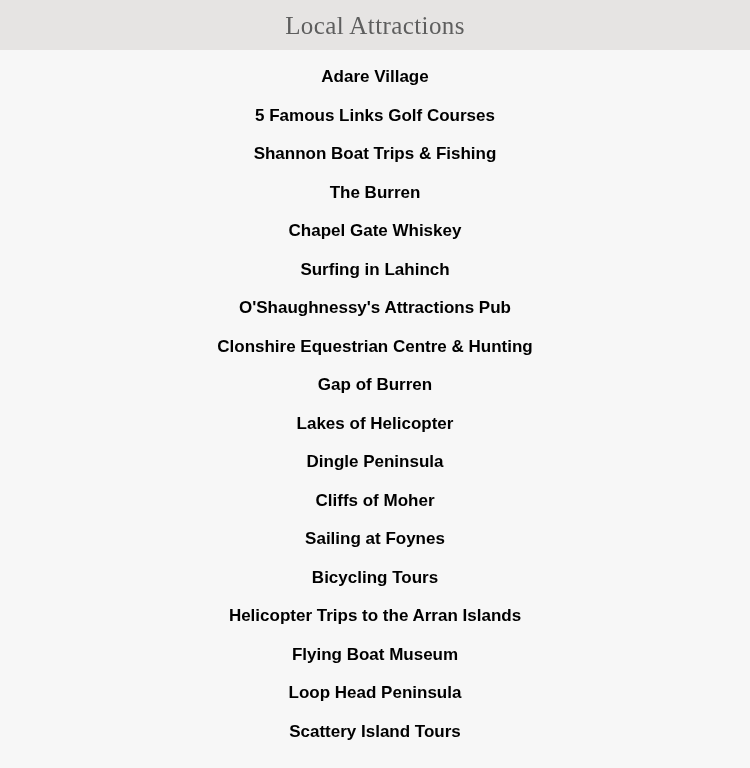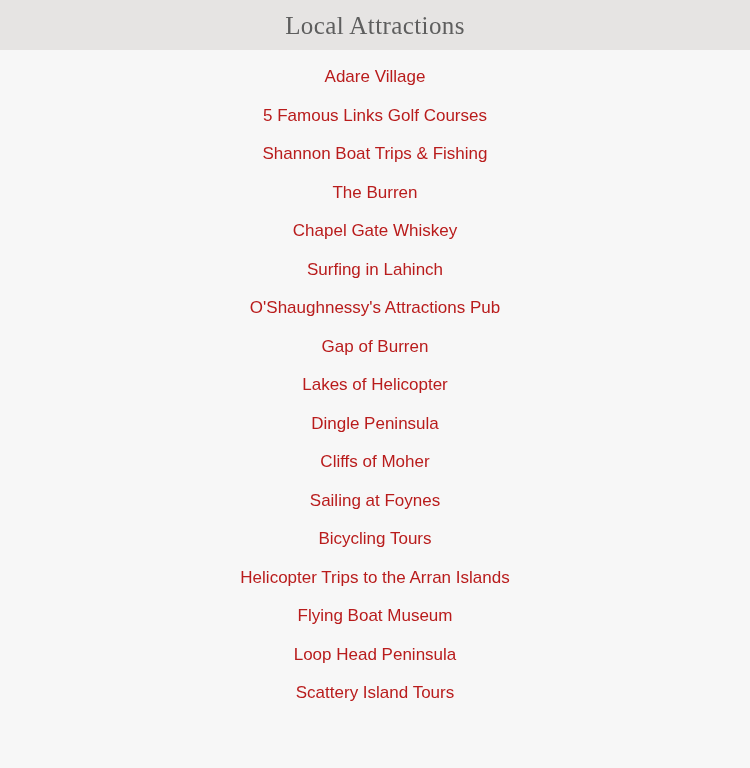--- a/index.html
+++ b/index.html
@@ -42,44 +42,45 @@
     list-style: none;
     margin: 0;
     padding: 0;
     padding-top: 18px;
     width: 100%;
     box-sizing: border-box;
   }
   .attraction-item {
     text-align: center;
     font-size: 17px;
-    color: #b91c1c;
+    color: #000000;
     line-height: 1;
     padding: 0;
     margin: 0 0 21.5px 0;
-    font-weight: 400;
+    font-weight: 700;
   }
 </style>
 </head>
 <body>
 
 <div class="page">
 
   <div class="header-band">
     <h1 class="header-title">Local Attractions</h1>
   </div>
 
   <ul class="attractions-list">
     <li class="attraction-item">Adare Village</li>
     <li class="attraction-item">5 Famous Links Golf Courses</li>
     <li class="attraction-item">Shannon Boat Trips &amp; Fishing</li>
     <li class="attraction-item">The Burren</li>
     <li class="attraction-item">Chapel Gate Whiskey</li>
     <li class="attraction-item">Surfing in Lahinch</li>
     <li class="attraction-item">O'Shaughnessy's Attractions Pub</li>
+    <li class="attraction-item">Clonshire Equestrian Centre &amp; Hunting</li>
     <li class="attraction-item">Gap of Burren</li>
     <li class="attraction-item">Lakes of Helicopter</li>
     <li class="attraction-item">Dingle Peninsula</li>
     <li class="attraction-item">Cliffs of Moher</li>
     <li class="attraction-item">Sailing at Foynes</li>
     <li class="attraction-item">Bicycling Tours</li>
     <li class="attraction-item">Helicopter Trips to the Arran Islands</li>
     <li class="attraction-item">Flying Boat Museum</li>
     <li class="attraction-item">Loop Head Peninsula</li>
     <li class="attraction-item">Scattery Island Tours</li>

